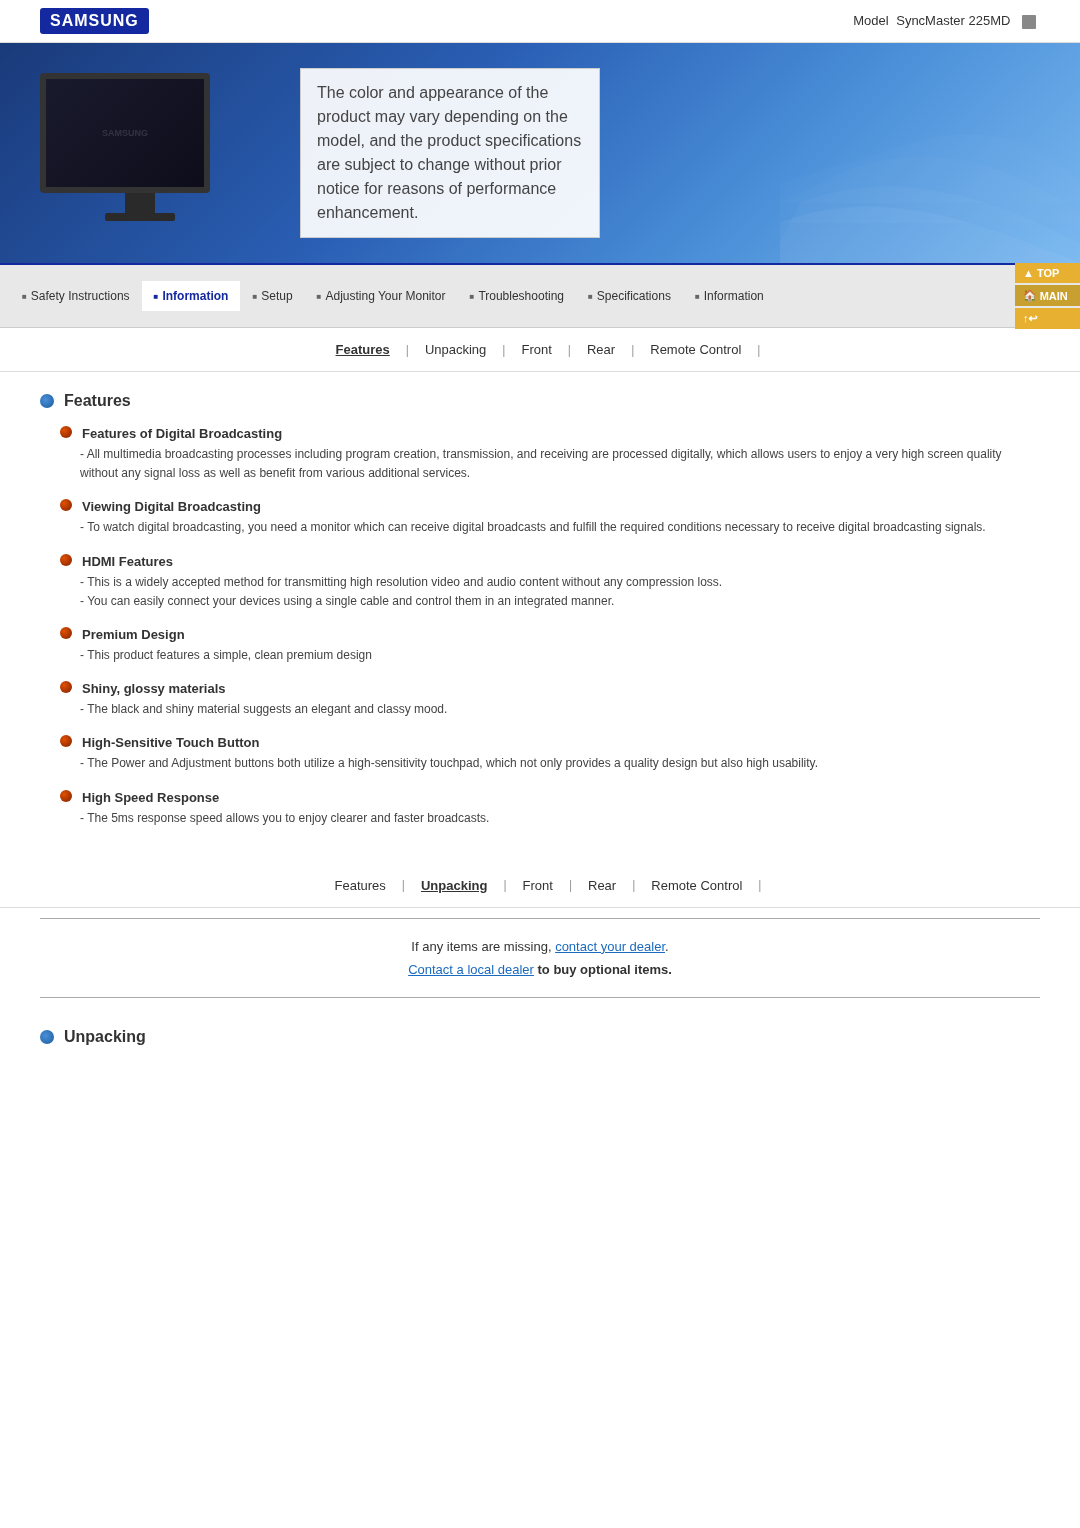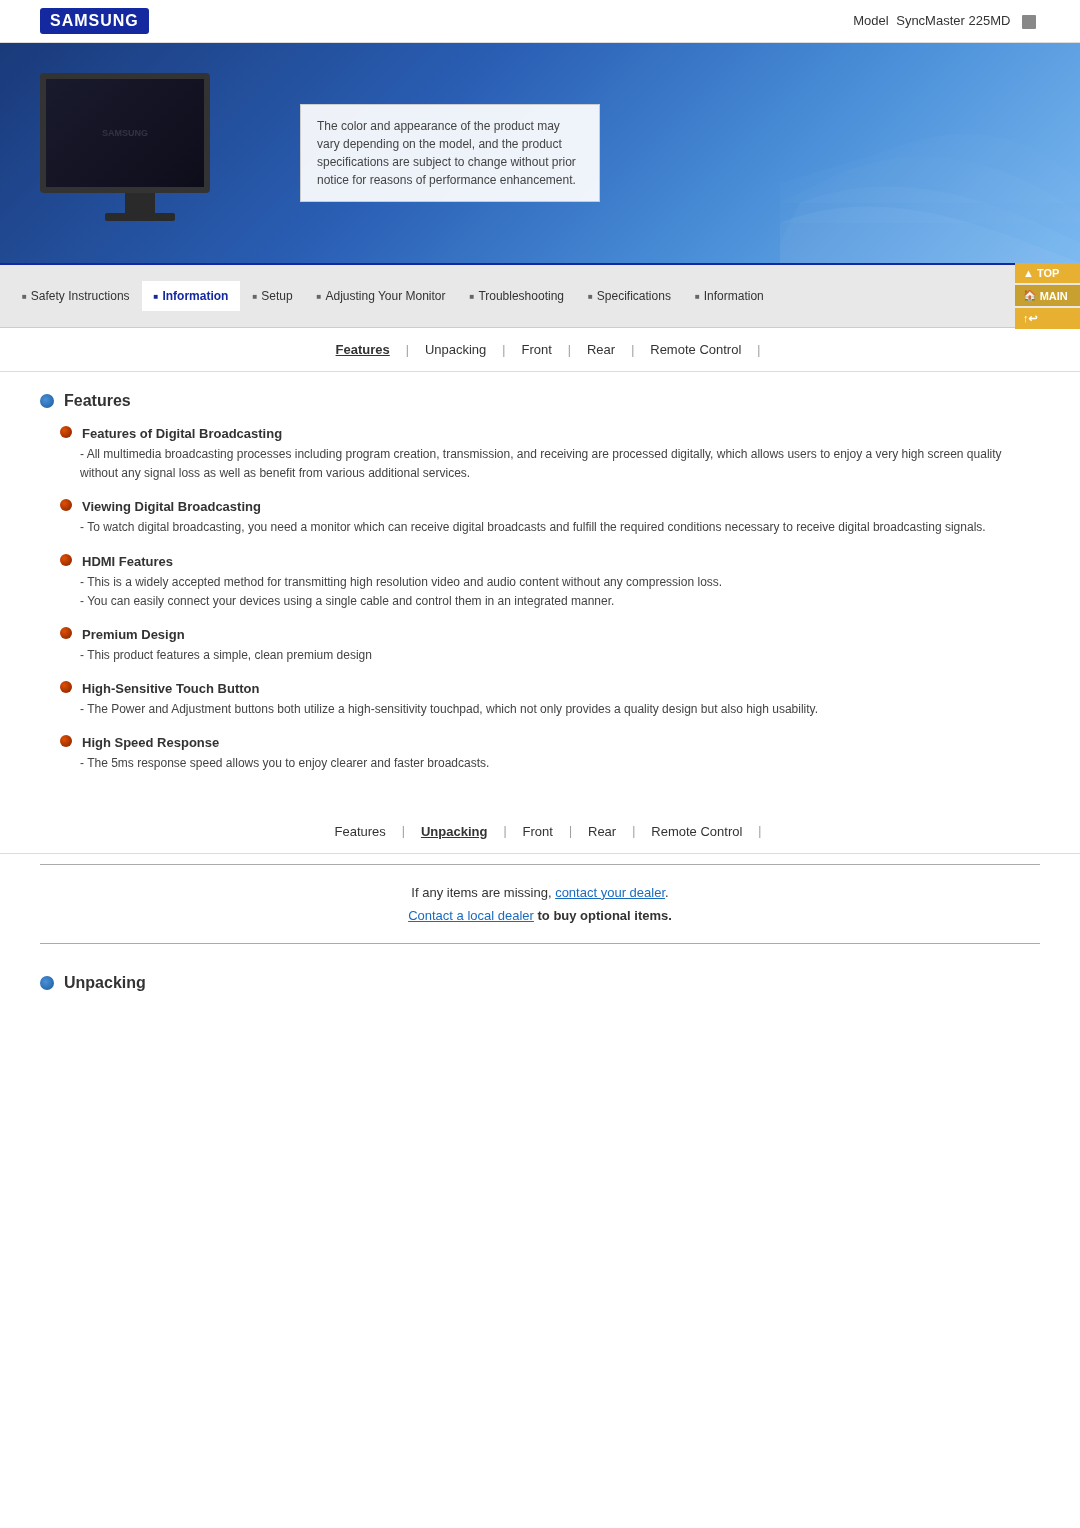--- a/index.html
+++ b/index.html
@@ -48,21 +48,21 @@
       height: 8px;
       background: #2a2a2a;
       margin: 0 auto;
       border-radius: 2px;
     }
     .hero-tooltip {
       background: rgba(255,255,255,0.92);
       border: 1px solid #ccc;
       padding: 12px 16px;
       max-width: 300px;
-      font-size: 12px;
+      font-size: 16px;
       color: #444;
       line-height: 1.5;
       margin-left: 60px;
       position: relative;
     }
     
     .hero-waves {
       position: absolute;
       right: 0;
       top: 0;
@@ -338,20 +338,29 @@
   <div class="feature-item">
     <div class="feature-heading">
       <div class="feature-dot"></div>
       <span>Premium Design</span>
     </div>
     <div class="feature-content">
       <div class="dash-item">This product features a simple, clean premium design</div>
     </div>
   </div>
 
+  <div class="feature-item">
+    <div class="feature-heading">
+      <div class="feature-dot"></div>
+      <span>Shiny, glossy materials</span>
+    </div>
+    <div class="feature-content">
+      <div class="dash-item">The black and shiny material suggests an elegant and classy mood.</div>
+    </div>
+  </div>
 
   <div class="feature-item">
     <div class="feature-heading">
       <div class="feature-dot"></div>
       <span>High-Sensitive Touch Button</span>
     </div>
     <div class="feature-content">
       <div class="dash-item">The Power and Adjustment buttons both utilize a high-sensitivity touchpad, which not only provides a quality design but also high usability.</div>
     </div>
   </div>

